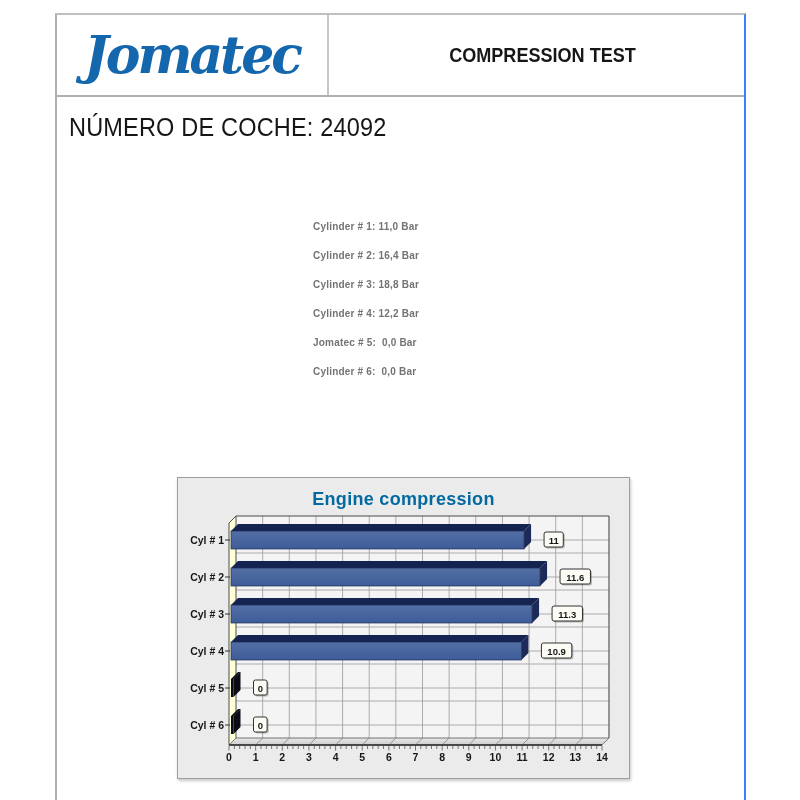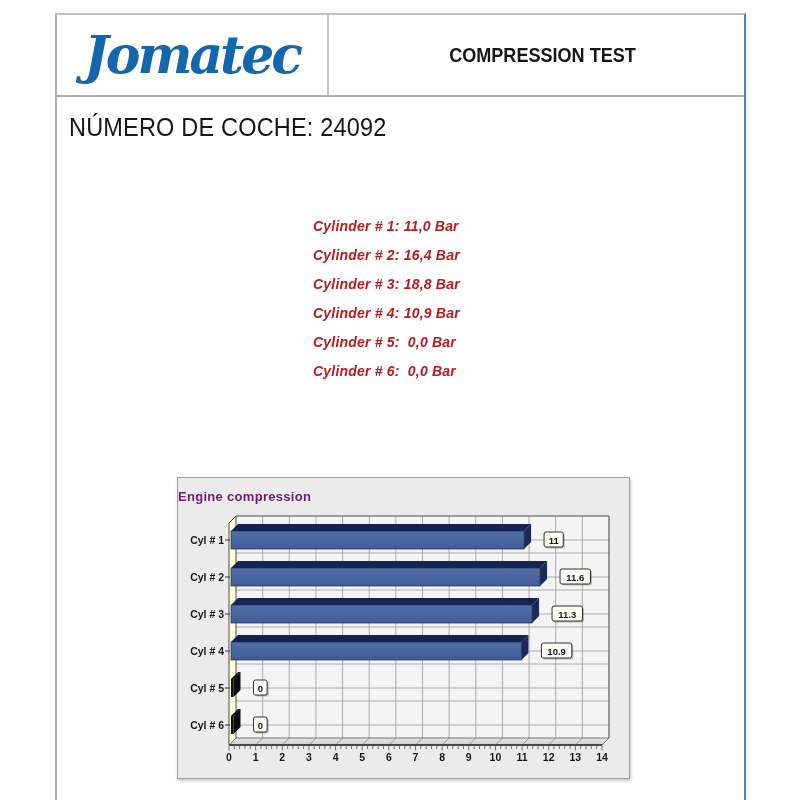--- a/index.html
+++ b/index.html
@@ -29,31 +29,31 @@
   .doc-title{
     font-weight:bold;font-size:21px;color:#161616;letter-spacing:0px;
     transform:scaleX(.86);transform-origin:center;white-space:nowrap;
   }
   .car-heading{
     position:absolute;left:12px;top:98px;font-size:25px;font-weight:400;color:#161616;
     transform:scaleX(.94);transform-origin:left center;white-space:pre;letter-spacing:0.2px;
   }
   .readings{position:absolute;left:256px;top:197px;}
   .reading-line{
-    font-size:14px;font-weight:bold;color:#b91c1c;line-height:29px;
-    white-space:pre;letter-spacing:0.2px;font-style:italic;
+    font-size:10px;font-weight:bold;color:#737373;line-height:29px;
+    white-space:pre;letter-spacing:0.2px;
   }
   .chart-panel{
     position:absolute;left:120px;top:462px;width:451px;height:300px;
     background:#ebebeb;border:1px solid #9e9e9e;box-sizing:content-box;
     box-shadow:1px 2px 3px rgba(0,0,0,.22);
   }
   .chart-title{
-    position:absolute;left:0;top:11px;width:100%;
-    font-size:13px;font-weight:bold;color:#701a75;letter-spacing:0.3px;z-index:2;
+    position:absolute;left:0;top:11px;width:100%;text-align:center;
+    font-size:18px;font-weight:bold;color:#0369a1;letter-spacing:0.3px;z-index:2;
   }
   #chart-svg{position:absolute;left:0;top:0;width:451px;height:300px;z-index:1;}
 </style>
 </head>
 <body>
 
 <div class="frame">
 
   <div class="header-row">
     <div class="logo-cell">
@@ -63,22 +63,22 @@
       <span class="doc-title">COMPRESSION TEST</span>
     </div>
   </div>
 
   <div class="car-heading">NÚMERO DE COCHE: 24092</div>
 
   <div class="readings" id="readings">
       <div class="reading-line">Cylinder # 1: 11,0 Bar</div>
       <div class="reading-line">Cylinder # 2: 16,4 Bar</div>
       <div class="reading-line">Cylinder # 3: 18,8 Bar</div>
-      <div class="reading-line">Cylinder # 4: 10,9 Bar</div>
-      <div class="reading-line">Cylinder # 5:  0,0 Bar</div>
+      <div class="reading-line">Cylinder # 4: 12,2 Bar</div>
+      <div class="reading-line">Jomatec # 5:  0,0 Bar</div>
       <div class="reading-line">Cylinder # 6:  0,0 Bar</div>
     </div>
 
   <div class="chart-panel">
     <div class="chart-title">Engine compression</div>
     <svg id="chart-svg" viewBox="0 0 451 300">
         <defs>
           <linearGradient id="barGrad" x1="0" y1="0" x2="0" y2="1">
             <stop offset="0" stop-color="#536fa4"></stop>
             <stop offset="1" stop-color="#3e5c99"></stop>

